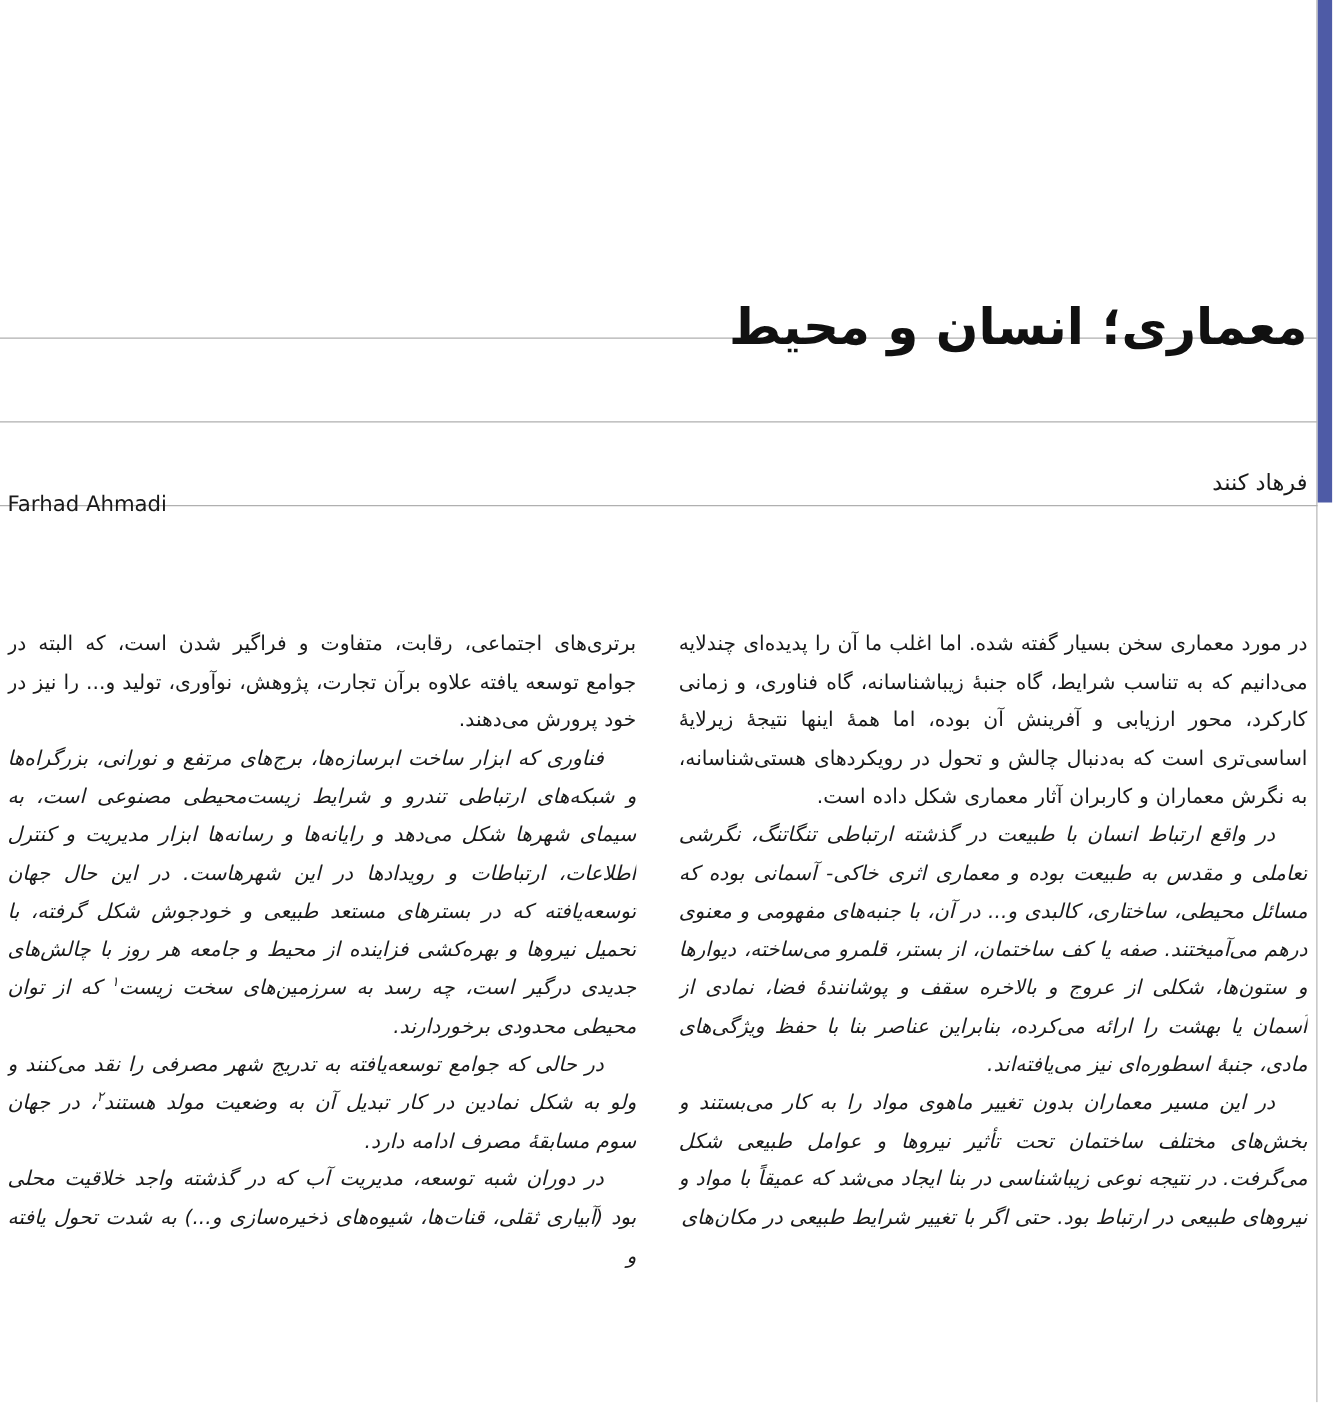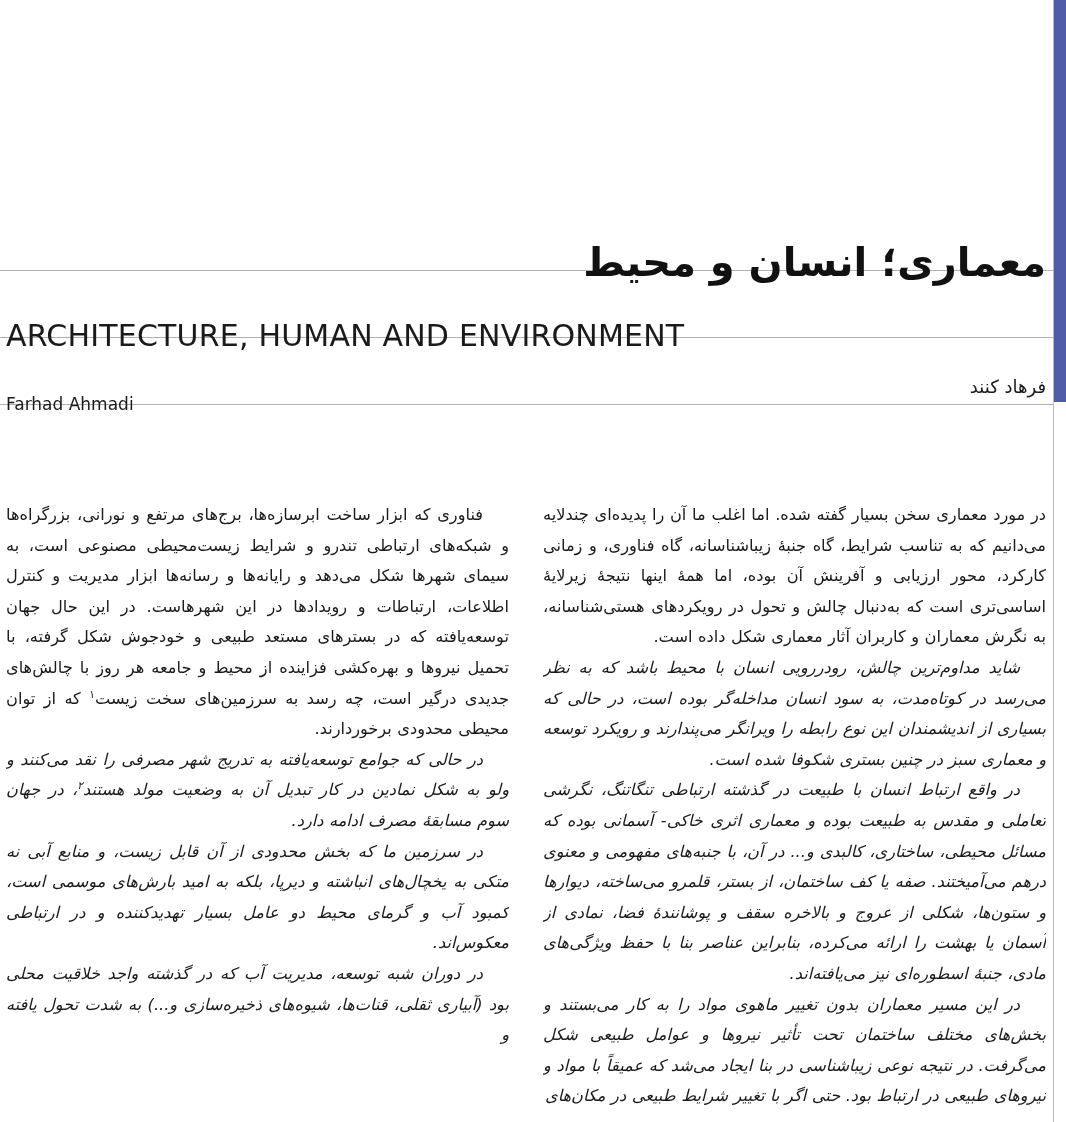--- a/index.html
+++ b/index.html
@@ -139,36 +139,34 @@
 <div class="page">
 
   <div class="accent-bar"></div>
   <div class="edge-rule"></div>
 
   <div class="rule rule-top"></div>
   <div class="rule rule-mid"></div>
   <div class="rule rule-byline"></div>
 
   <h1 class="title-fa">معماری؛ انسان و محیط</h1>
-  <h2 class="title-en">ARCHITECTURE, HUMAN AND ENVIRONMENT</h2>
 
   <div class="byline-en">Farhad Ahmadi</div>
   <div class="byline-fa">فرهاد کنند</div>
 
   <div class="body-area">
 
     <div class="column">
       <p class="no-indent">در مورد معماری سخن بسیار گفته شده. اما اغلب ما آن را پدیده‌ای چندلایه می‌دانیم که به تناسب شرایط، گاه جنبۀ زیباشناسانه، گاه فناوری، و زمانی کارکرد، محور ارزیابی و آفرینش آن بوده، اما همۀ اینها نتیجۀ زیرلایۀ اساسی‌تری است که به‌دنبال چالش و تحول در رویکردهای هستی‌شناسانه، به نگرش معماران و کاربران آثار معماری شکل داده است.</p>
-      <p>شاید مداوم‌ترین چالش، رودررویی انسان با محیط باشد که به نظر می‌رسد در کوتاه‌مدت، به سود انسان مداخله‌گر بوده است، در حالی که بسیاری از اندیشمندان این نوع رابطه را ویرانگر می‌پندارند و رویکرد توسعه و معماری سبز در چنین بستری شکوفا شده است.</p>
       <p>در واقع ارتباط انسان با طبیعت در گذشته ارتباطی تنگاتنگ، نگرشی تعاملی و مقدس به طبیعت بوده و معماری اثری خاکی- آسمانی بوده که مسائل محیطی، ساختاری، کالبدی و... در آن، با جنبه‌های مفهومی و معنوی درهم می‌آمیختند. صفه یا کف ساختمان، از بستر، قلمرو می‌ساخته، دیوارها و ستون‌ها، شکلی از عروج و بالاخره سقف و پوشانندۀ فضا، نمادی از آسمان یا بهشت را ارائه می‌کرده، بنابراین عناصر بنا با حفظ ویژگی‌های مادی، جنبۀ اسطوره‌ای نیز می‌یافته‌اند.</p>
       <p>در این مسیر معماران بدون تغییر ماهوی مواد را به کار می‌بستند و بخش‌های مختلف ساختمان تحت تأثیر نیروها و عوامل طبیعی شکل می‌گرفت. در نتیجه نوعی زیباشناسی در بنا ایجاد می‌شد که عمیقاً با مواد و نیروهای طبیعی در ارتباط بود. حتی اگر با تغییر شرایط طبیعی در مکان‌های</p>
     </div>
 
     <div class="column">
+      <p class="no-indent">برتری‌های اجتماعی، رقابت، متفاوت و فراگیر شدن است، که البته در جوامع توسعه یافته علاوه برآن تجارت، پژوهش، نوآوری، تولید و... را نیز در خود پرورش می‌دهند.</p>
       <p>فناوری که ابزار ساخت ابرسازه‌ها، برج‌های مرتفع و نورانی، بزرگراه‌ها و شبکه‌های ارتباطی تندرو و شرایط زیست‌محیطی مصنوعی است، به سیمای شهرها شکل می‌دهد و رایانه‌ها و رسانه‌ها ابزار مدیریت و کنترل اطلاعات، ارتباطات و رویدادها در این شهرهاست. در این حال جهان توسعه‌یافته که در بسترهای مستعد طبیعی و خودجوش شکل گرفته، با تحمیل نیروها و بهره‌کشی فزاینده از محیط و جامعه هر روز با چالش‌های جدیدی درگیر است، چه رسد به سرزمین‌های سخت زیست<sup class="fn">۱</sup> که از توان محیطی محدودی برخوردارند.</p>
       <p><span>در حالی که جوامع توسعه‌یافته به تدریج شهر مصرفی را نقد می‌کنند و ولو به شکل نمادین در کار تبدیل آن به وضعیت مولد هستند</span><sup class="fn">۲</sup>، در جهان سوم مسابقۀ مصرف ادامه دارد.</p>
-      <p>در سرزمین ما که بخش محدودی از آن قابل زیست، و منابع آبی نه متکی به یخچال‌های انباشته و دیرپا، بلکه به امید بارش‌های موسمی است، کمبود آب و گرمای محیط دو عامل بسیار تهدیدکننده و در ارتباطی معکوس‌اند.</p>
       <p>در دوران شبه توسعه، مدیریت آب که در گذشته واجد خلاقیت محلی بود (آبیاری ثقلی، قنات‌ها، شیوه‌های ذخیره‌سازی و...) به شدت تحول یافته و</p>
     </div>
 
   </div>
 
 </div>
 
 </body></html>

